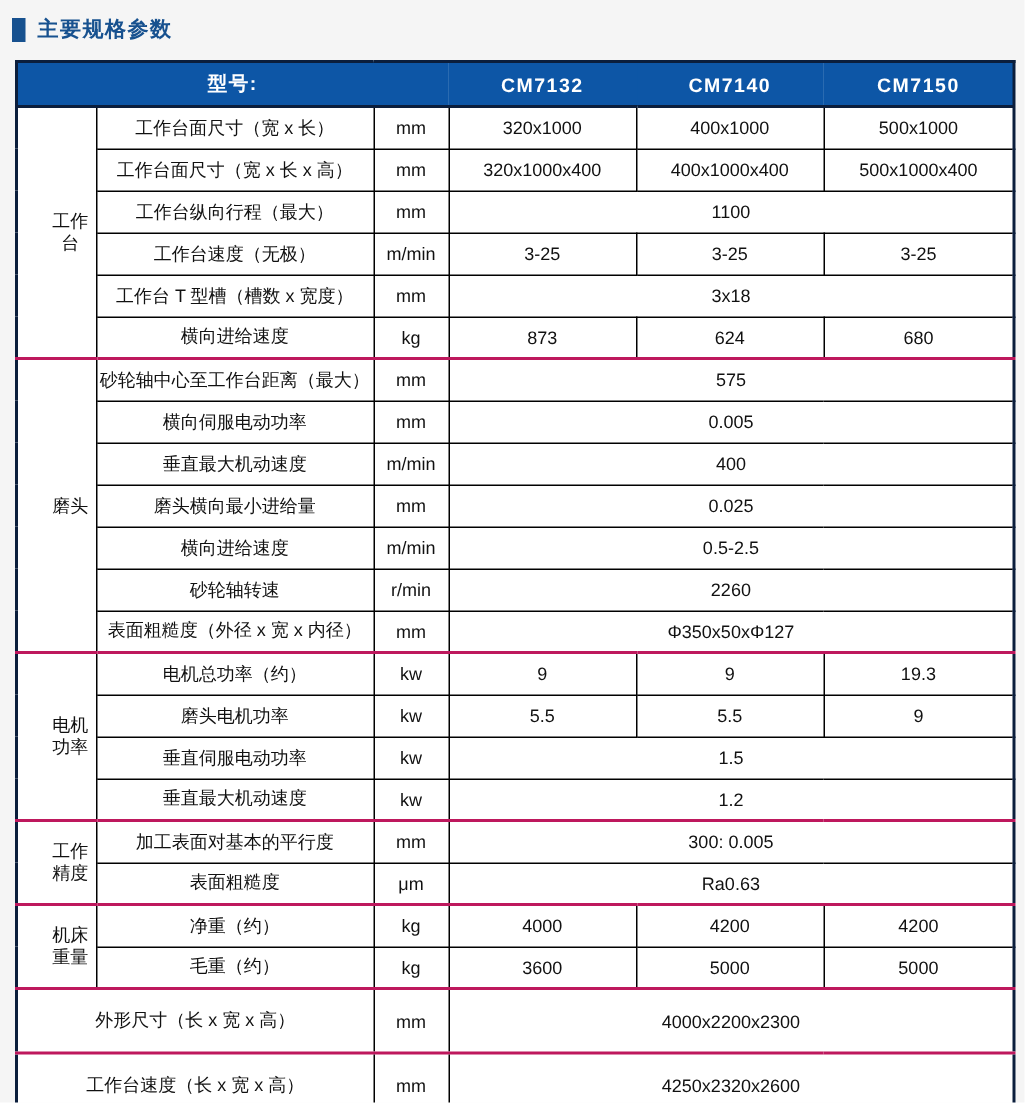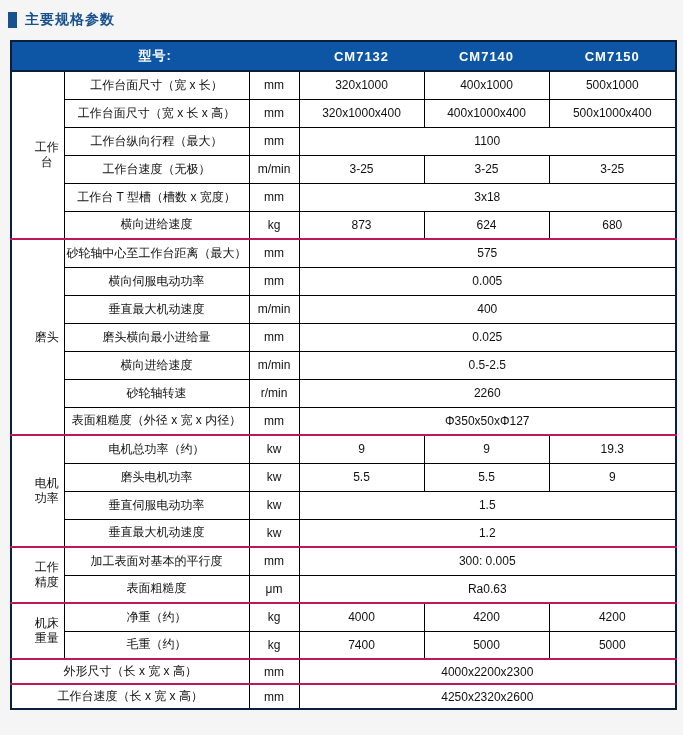--- a/index.html
+++ b/index.html
@@ -62,21 +62,21 @@
     height: 28px;
     padding: 1px 2px;
     background: #fff;
   }
   td.cat {
     white-space: pre-line;
     line-height: 1.25;
     padding-left: 20px;
   }
   tr.group-start td { border-top: 2px solid #be185d; }
-  tr.footer td { height: 25px; }
+  tr.footer td { height: 43px; }
 </style>
 </head>
 <body>
 
 <div>
   <div class="title-row">
     <span class="bullet"></span>
     <span class="title">主要规格参数</span>
   </div>
 
@@ -216,21 +216,21 @@
 重量</td>
           <td>净重（约）</td>
           <td>kg</td>
           <td>4000</td>
           <td>4200</td>
           <td>4200</td>
         </tr>
         <tr>
           <td>毛重（约）</td>
           <td>kg</td>
-          <td>7400</td>
+          <td>3600</td>
           <td>5000</td>
           <td>5000</td>
         </tr>
         <tr class="group-start footer">
           <td colspan="2">外形尺寸（长 x 宽 x 高）</td>
           <td>mm</td>
           <td colspan="3">4000x2200x2300</td>
         </tr>
         <tr class="group-start footer">
           <td colspan="2">工作台速度（长 x 宽 x 高）</td>

